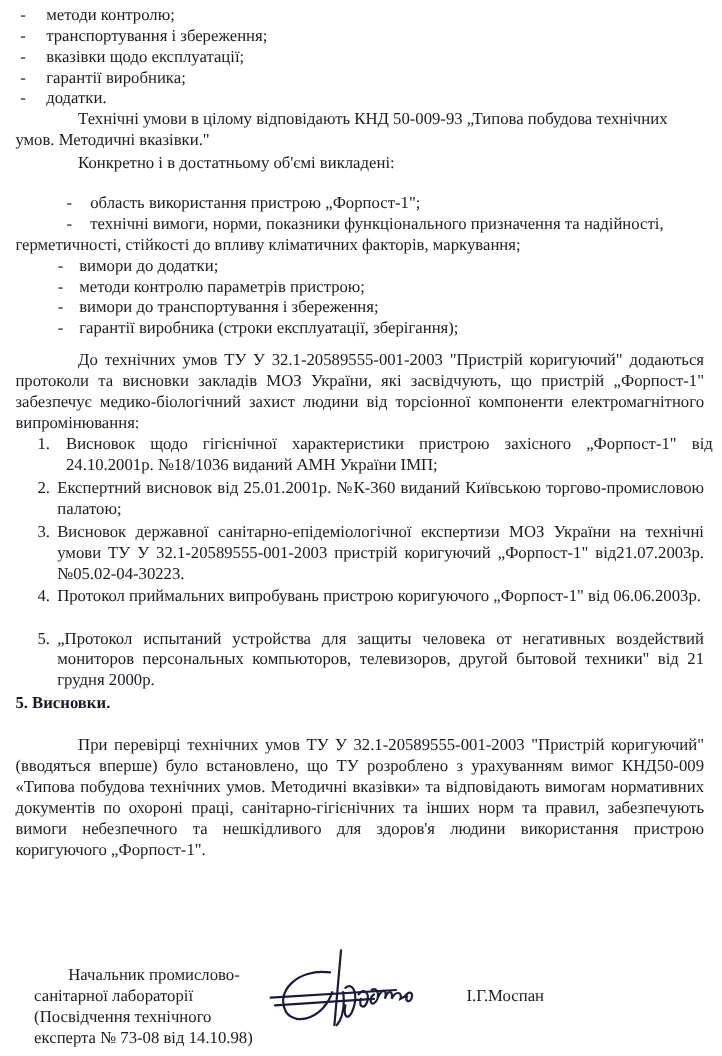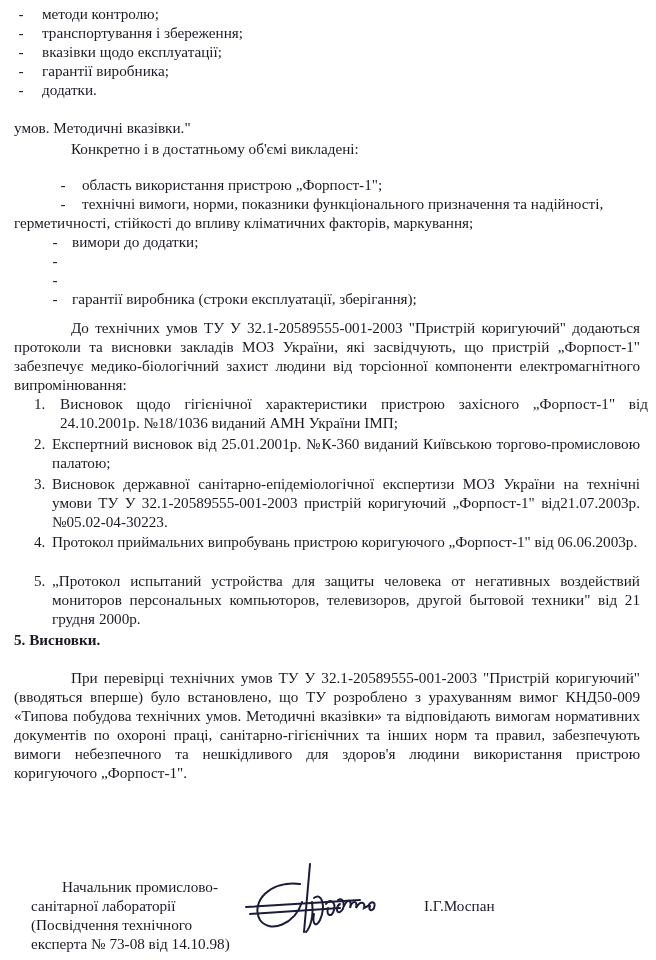--- a/index.html
+++ b/index.html
@@ -30,33 +30,36 @@
     <span class="dash" style="left:16px;top:23px">-</span>
     <span class="abs" style="left:42px;top:23px">транспортування і збереження;</span>
     <span class="dash" style="left:16px;top:42px">-</span>
     <span class="abs" style="left:42px;top:42px">вказівки щодо експлуатації;</span>
     <span class="dash" style="left:16px;top:61px">-</span>
     <span class="abs" style="left:42px;top:61px">гарантії виробника;</span>
     <span class="dash" style="left:16px;top:80px">-</span>
     <span class="abs" style="left:42px;top:80px">додатки.</span>
   </div>
 
+  <span class="abs" style="left:71px;top:99px">Технічні умови в цілому відповідають КНД 50-009-93 „Типова побудова технічних</span>
   <span class="abs" style="left:14px;top:118px">умов. Методичні вказівки."</span>
   <span class="abs" style="left:71px;top:139px">Конкретно і в достатньому об'ємі викладені:</span>
 
   <span class="dash" style="left:58px;top:175px">-</span>
   <span class="abs" style="left:82px;top:175px">область використання пристрою „Форпост-1";</span>
   <span class="dash" style="left:58px;top:194px">-</span>
   <span class="abs" style="left:14px;top:213px">герметичності, стійкості до впливу кліматичних факторів, маркування;</span>
   <span class="abs" style="left:82px;top:194px">технічні вимоги, норми, показники функціонального призначення та надійності,</span>
 
   <span class="dash" style="left:50px;top:232px">-</span>
   <span class="abs" style="left:72px;top:232px">вимори до додатки;</span>
   <span class="dash" style="left:50px;top:251px">-</span>
+  <span class="abs" style="left:72px;top:251px">методи контролю параметрів пристрою;</span>
   <span class="dash" style="left:50px;top:270px">-</span>
+  <span class="abs" style="left:72px;top:270px">вимори до транспортування і збереження;</span>
   <span class="dash" style="left:50px;top:289px">-</span>
   <span class="abs" style="left:72px;top:289px">гарантії виробника  (строки експлуатації, зберігання);</span>
 
   <div class="just" style="left:14px;top:318px;width:626px;text-indent:57px">До технічних умов ТУ У 32.1-20589555-001-2003 "Пристрій коригуючий" додаються протоколи та висновки закладів МОЗ України, які засвідчують, що пристрій „Форпост-1" забезпечує медико-біологічний захист людини від торсіонної компоненти електромагнітного випромінювання:</div>
 
   <div>
     <span class="abs" style="left:34px;top:394px">1.</span>
     <div class="just" style="left:60px;top:394px;width:588px">Висновок щодо гігієнічної характеристики пристрою захісного „Форпост-1" від 24.10.2001р. №18/1036 виданий АМН України ІМП;</div>
 
     <span class="abs" style="left:34px;top:434px">2.</span>

